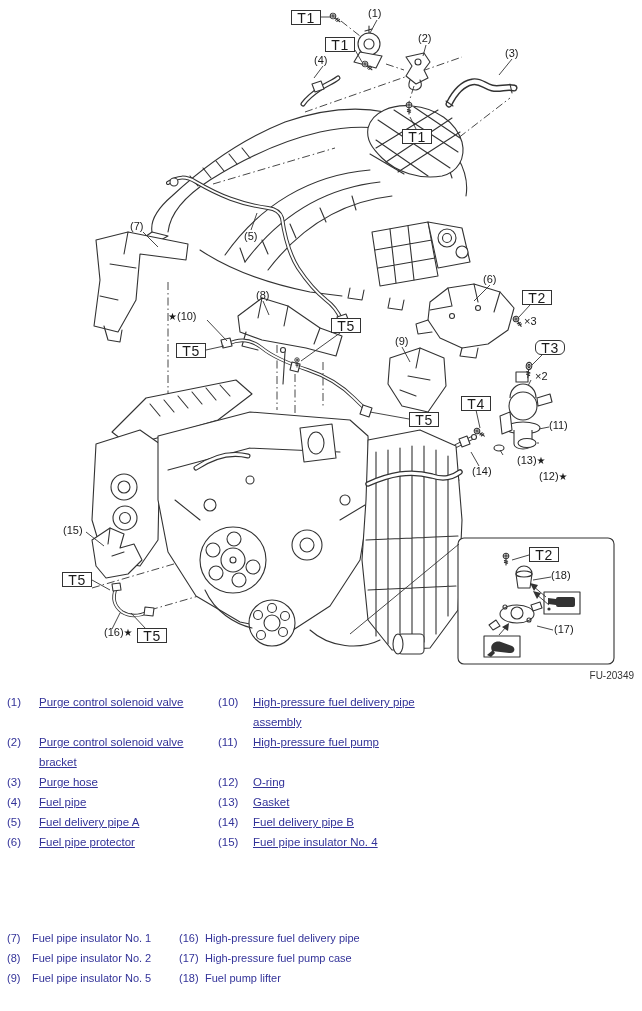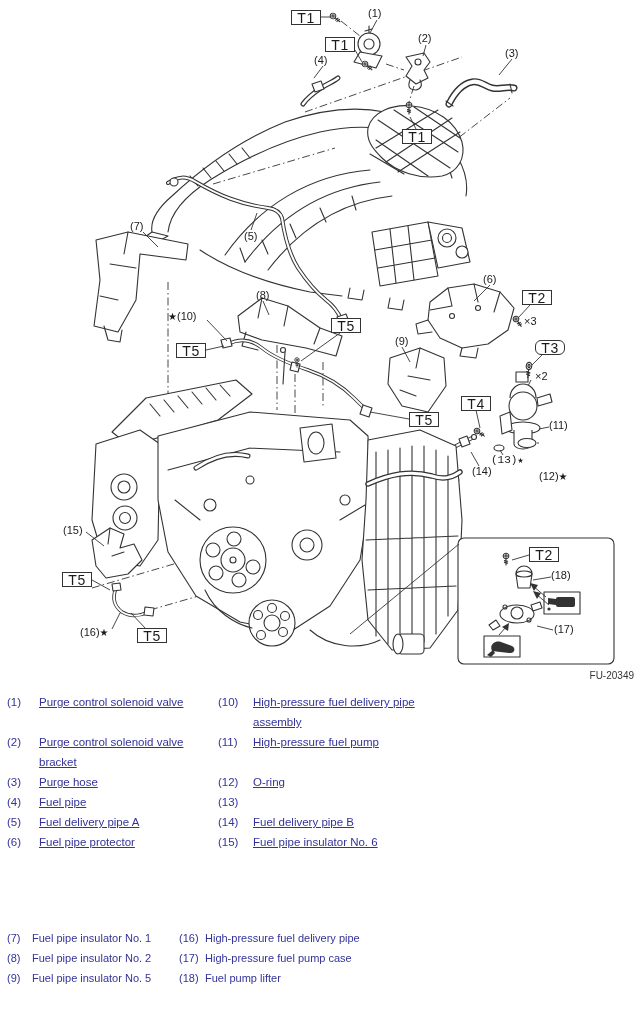--- a/index.html
+++ b/index.html
@@ -317,24 +317,24 @@
         <div class="co" style="left: 505px; top: 48px;"><span>(3)</span></div>
         <div class="co" style="left: 314px; top: 55px;"><span>(4)</span></div>
         <div class="co" style="left: 244px; top: 231px;"><span>(5)</span></div>
         <div class="co" style="left: 483px; top: 274px;"><span>(6)</span></div>
         <div class="co" style="left: 130px; top: 221px;"><span>(7)</span></div>
         <div class="co" style="left: 256px; top: 290px;"><span>(8)</span></div>
         <div class="co" style="left: 395px; top: 336px;"><span>(9)</span></div>
         <div class="co" style="left: 168px; top: 311px;"><span class="star">★</span><span>(10)</span></div>
         <div class="co" style="left: 549px; top: 420px;"><span>(11)</span></div>
         <div class="co" style="left: 539px; top: 437px; margin-top: 34px;"><span>(12)</span><span class="star">★</span></div>
-        <div class="co" style="left: 491px; top: 455px; font-family: Liberation Mono, monospace;"><span>(13)</span><span class="star">★</span></div>
+        <div class="co" style="left: 517px; top: 455px;"><span>(13)</span><span class="star">★</span></div>
         <div class="co" style="left: 472px; top: 466px;"><span>(14)</span></div>
         <div class="co" style="left: 63px; top: 525px;"><span>(15)</span></div>
-        <div class="co" style="left: 80px; top: 627px; text-align: right;"><span>(16)</span><span class="star">★</span></div>
+        <div class="co" style="left: 104px; top: 627px; text-align: right;"><span>(16)</span><span class="star">★</span></div>
         <div class="co" style="left: 554px; top: 624px;"><span>(17)</span></div>
         <div class="co" style="left: 551px; top: 570px;"><span>(18)</span></div>
         <div class="mult" style="left: 524px; top: 316px;">×3</div>
         <div class="mult" style="left: 535px; top: 371px;">×2</div>
       </div>
     <div class="figcode">FU-20349</div>
   </div>
 
   <div class="legend-block b1" id="legend-b1" style="top:692px;">
       <div class="lg-row">
@@ -352,32 +352,33 @@
       <div class="lg-row">
         <div class="lg-num">(3)</div>
         <div><span class="lg-name">Purge hose</span></div>
         <div class="lg-num">(12)</div>
         <div><span class="lg-name">O-ring</span></div>
       </div>
       <div class="lg-row">
         <div class="lg-num">(4)</div>
         <div><span class="lg-name">Fuel pipe</span></div>
         <div class="lg-num">(13)</div>
+        <div><span class="lg-name">Gasket</span></div>
       </div>
       <div class="lg-row">
         <div class="lg-num">(5)</div>
         <div><span class="lg-name">Fuel delivery pipe A</span></div>
         <div class="lg-num">(14)</div>
         <div><span class="lg-name">Fuel delivery pipe B</span></div>
       </div>
       <div class="lg-row">
         <div class="lg-num">(6)</div>
         <div><span class="lg-name">Fuel pipe protector</span></div>
         <div class="lg-num">(15)</div>
-        <div><span class="lg-name">Fuel pipe insulator No. 6</span></div>
+        <div><span class="lg-name">Fuel pipe insulator No. 4</span></div>
       </div>
     </div>
   <div class="legend-block b2" id="legend-b2" style="top:928px;">
       <div class="lg-row">
         <div class="lg-num">(7)</div>
         <div><span class="lg-name">Fuel pipe insulator No. 1</span></div>
         <div class="lg-num">(16)</div>
         <div><span class="lg-name">High-pressure fuel delivery pipe</span></div>
       </div>
       <div class="lg-row">

